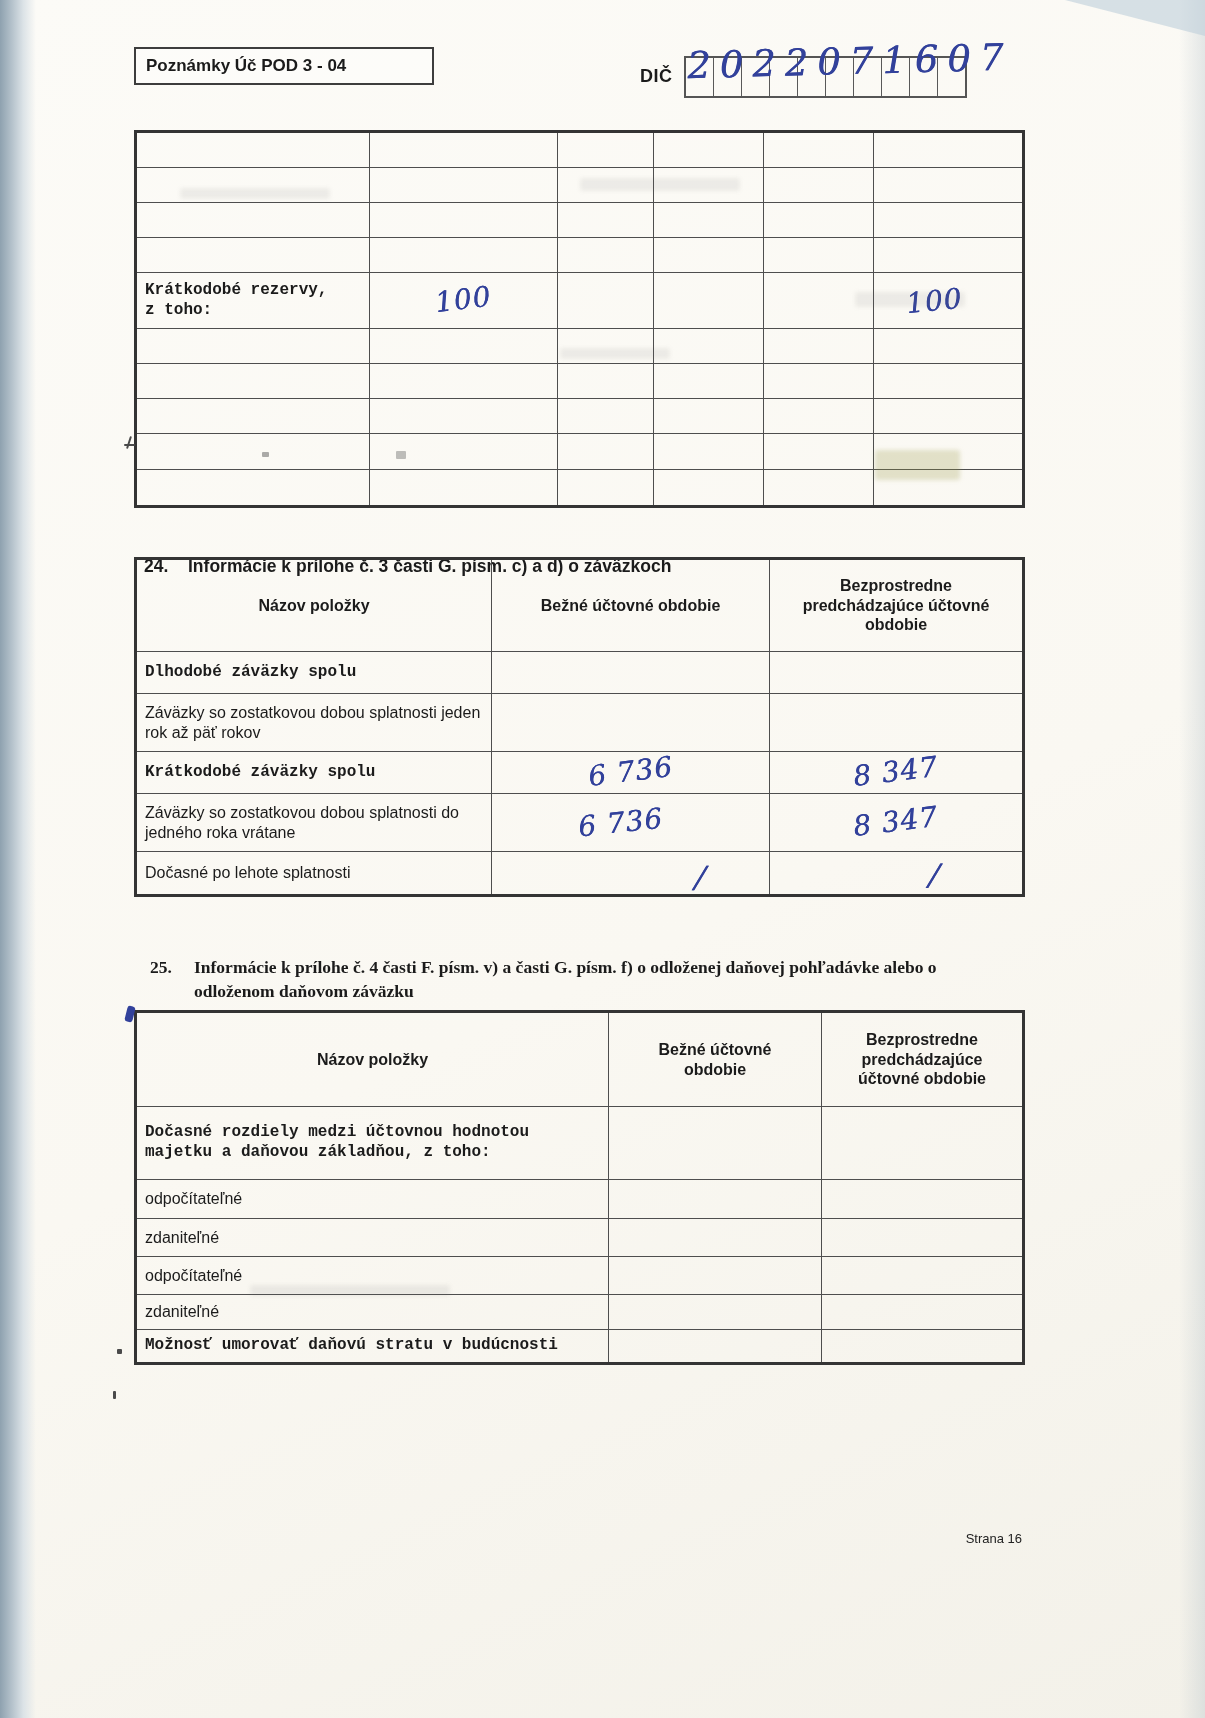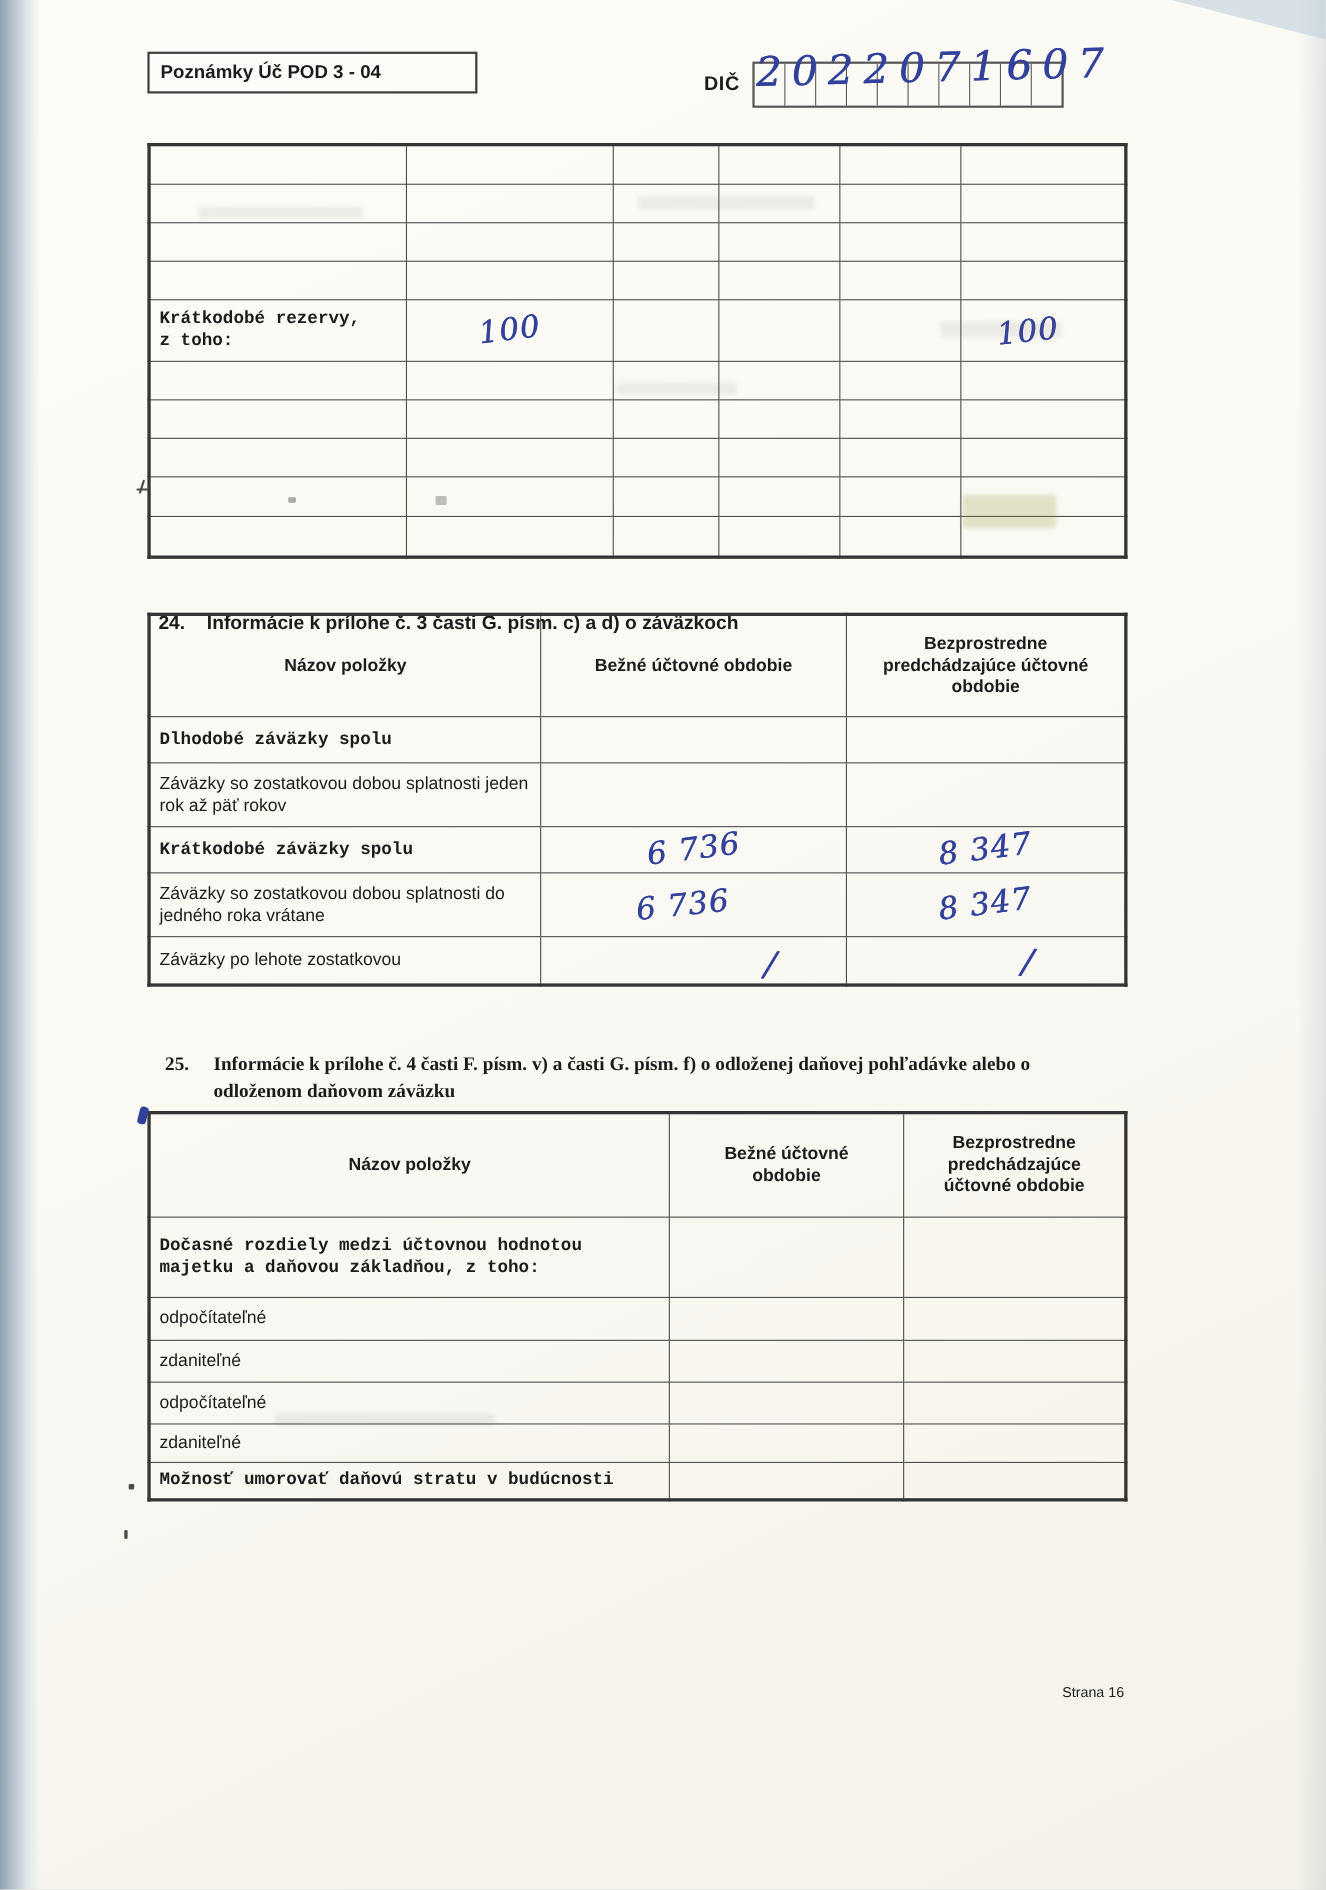--- a/index.html
+++ b/index.html
@@ -195,21 +195,21 @@
       <td class="lbl bold"><span>Krátkodobé záväzky spolu</span></td>
       <td class="val"><span class="ink ink-val">6 736</span></td>
       <td class="val"><span class="ink ink-val">8 347</span></td>
     </tr>
     <tr style="height:58px">
       <td class="lbl"><span>Záväzky so zostatkovou dobou splatnosti do jedného roka vrátane</span></td>
       <td class="val"><span class="ink ink-val" style="transform:rotate(-6deg) translateX(-10px);">6 736</span></td>
       <td class="val"><span class="ink ink-val">8 347</span></td>
     </tr>
     <tr style="height:32px">
-      <td class="lbl"><span>Záväzky po lehote zostatkovou</span></td>
+      <td class="lbl"><span>Dočasné po lehote splatnosti</span></td>
       <td class="val"><span class="ink ink-slash" style="transform:rotate(4deg) translateX(70px);">/</span></td>
       <td class="val"><span class="ink ink-slash" style="transform:rotate(4deg) translateX(38px);">/</span></td>
     </tr>
     </tbody>
   </table>
 
   <div class="heading" style="left:150px;top:956px;width:872px;font-family:Liberation Serif, serif;">
     <span class="num">25.</span>
     <span style="width:824px;">Informácie k prílohe č. 4 časti F. písm. v) a časti G. písm. f) o odloženej daňovej pohľadávke alebo o odloženom daňovom záväzku</span>
   </div>

